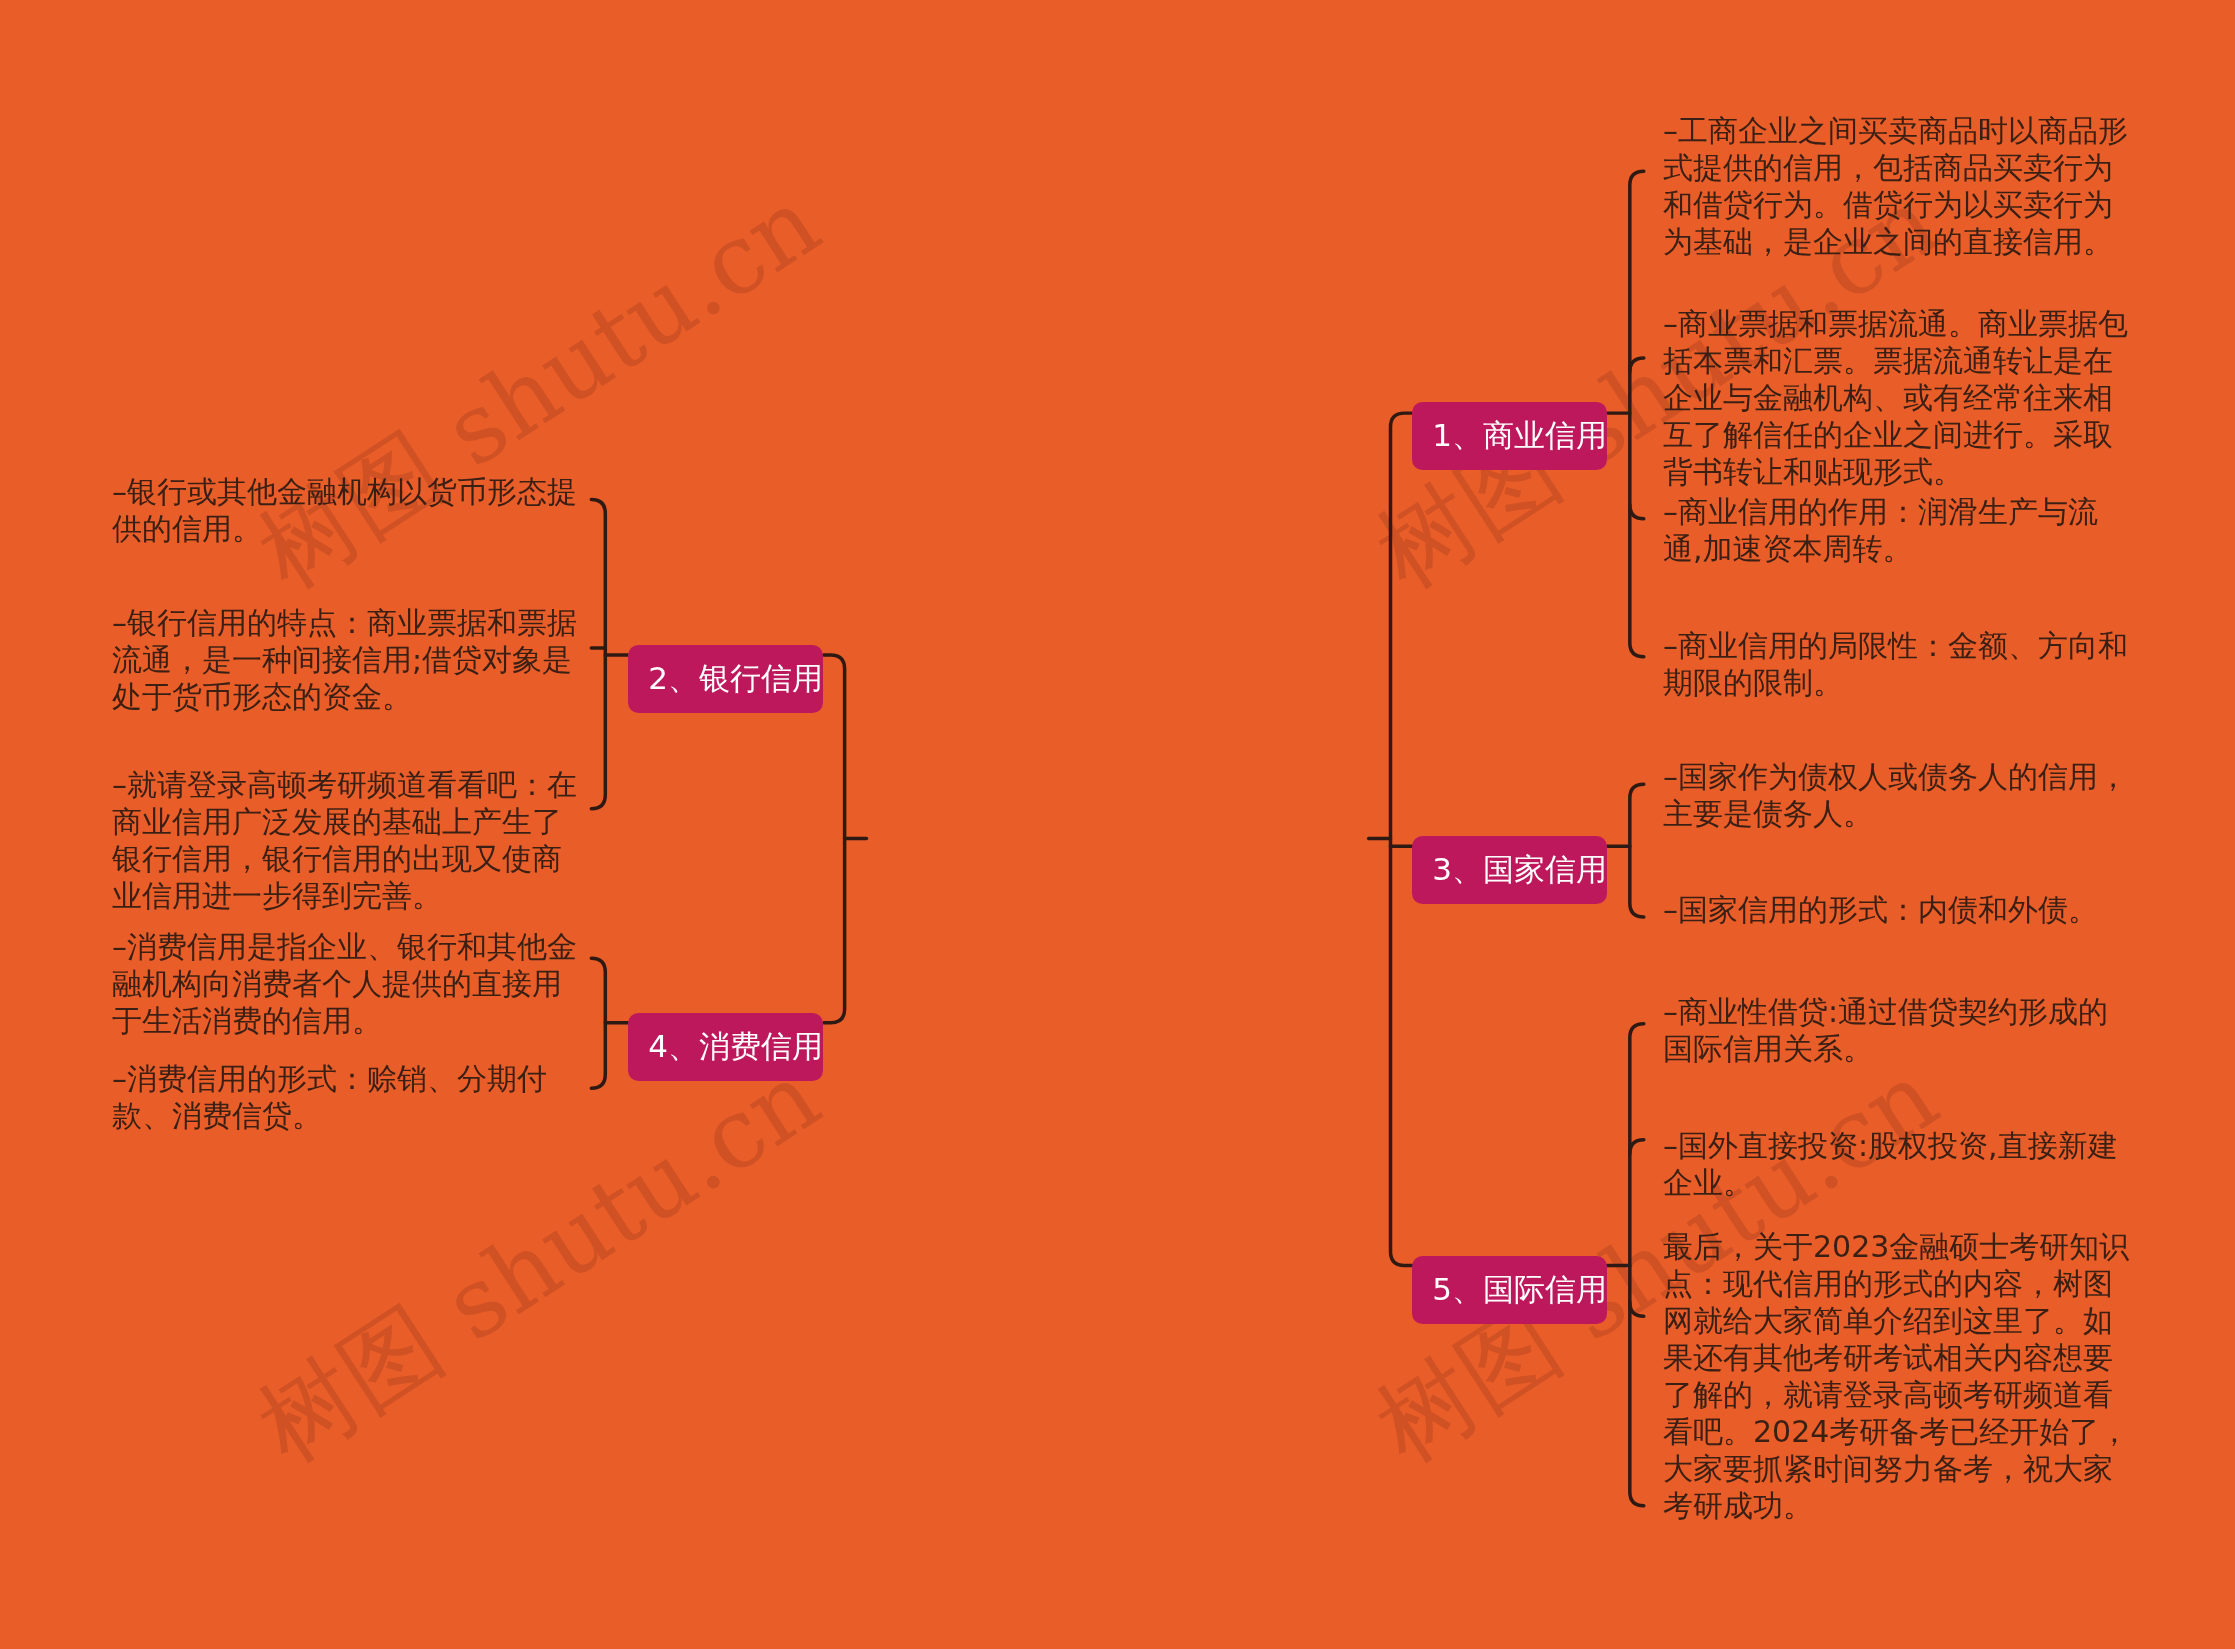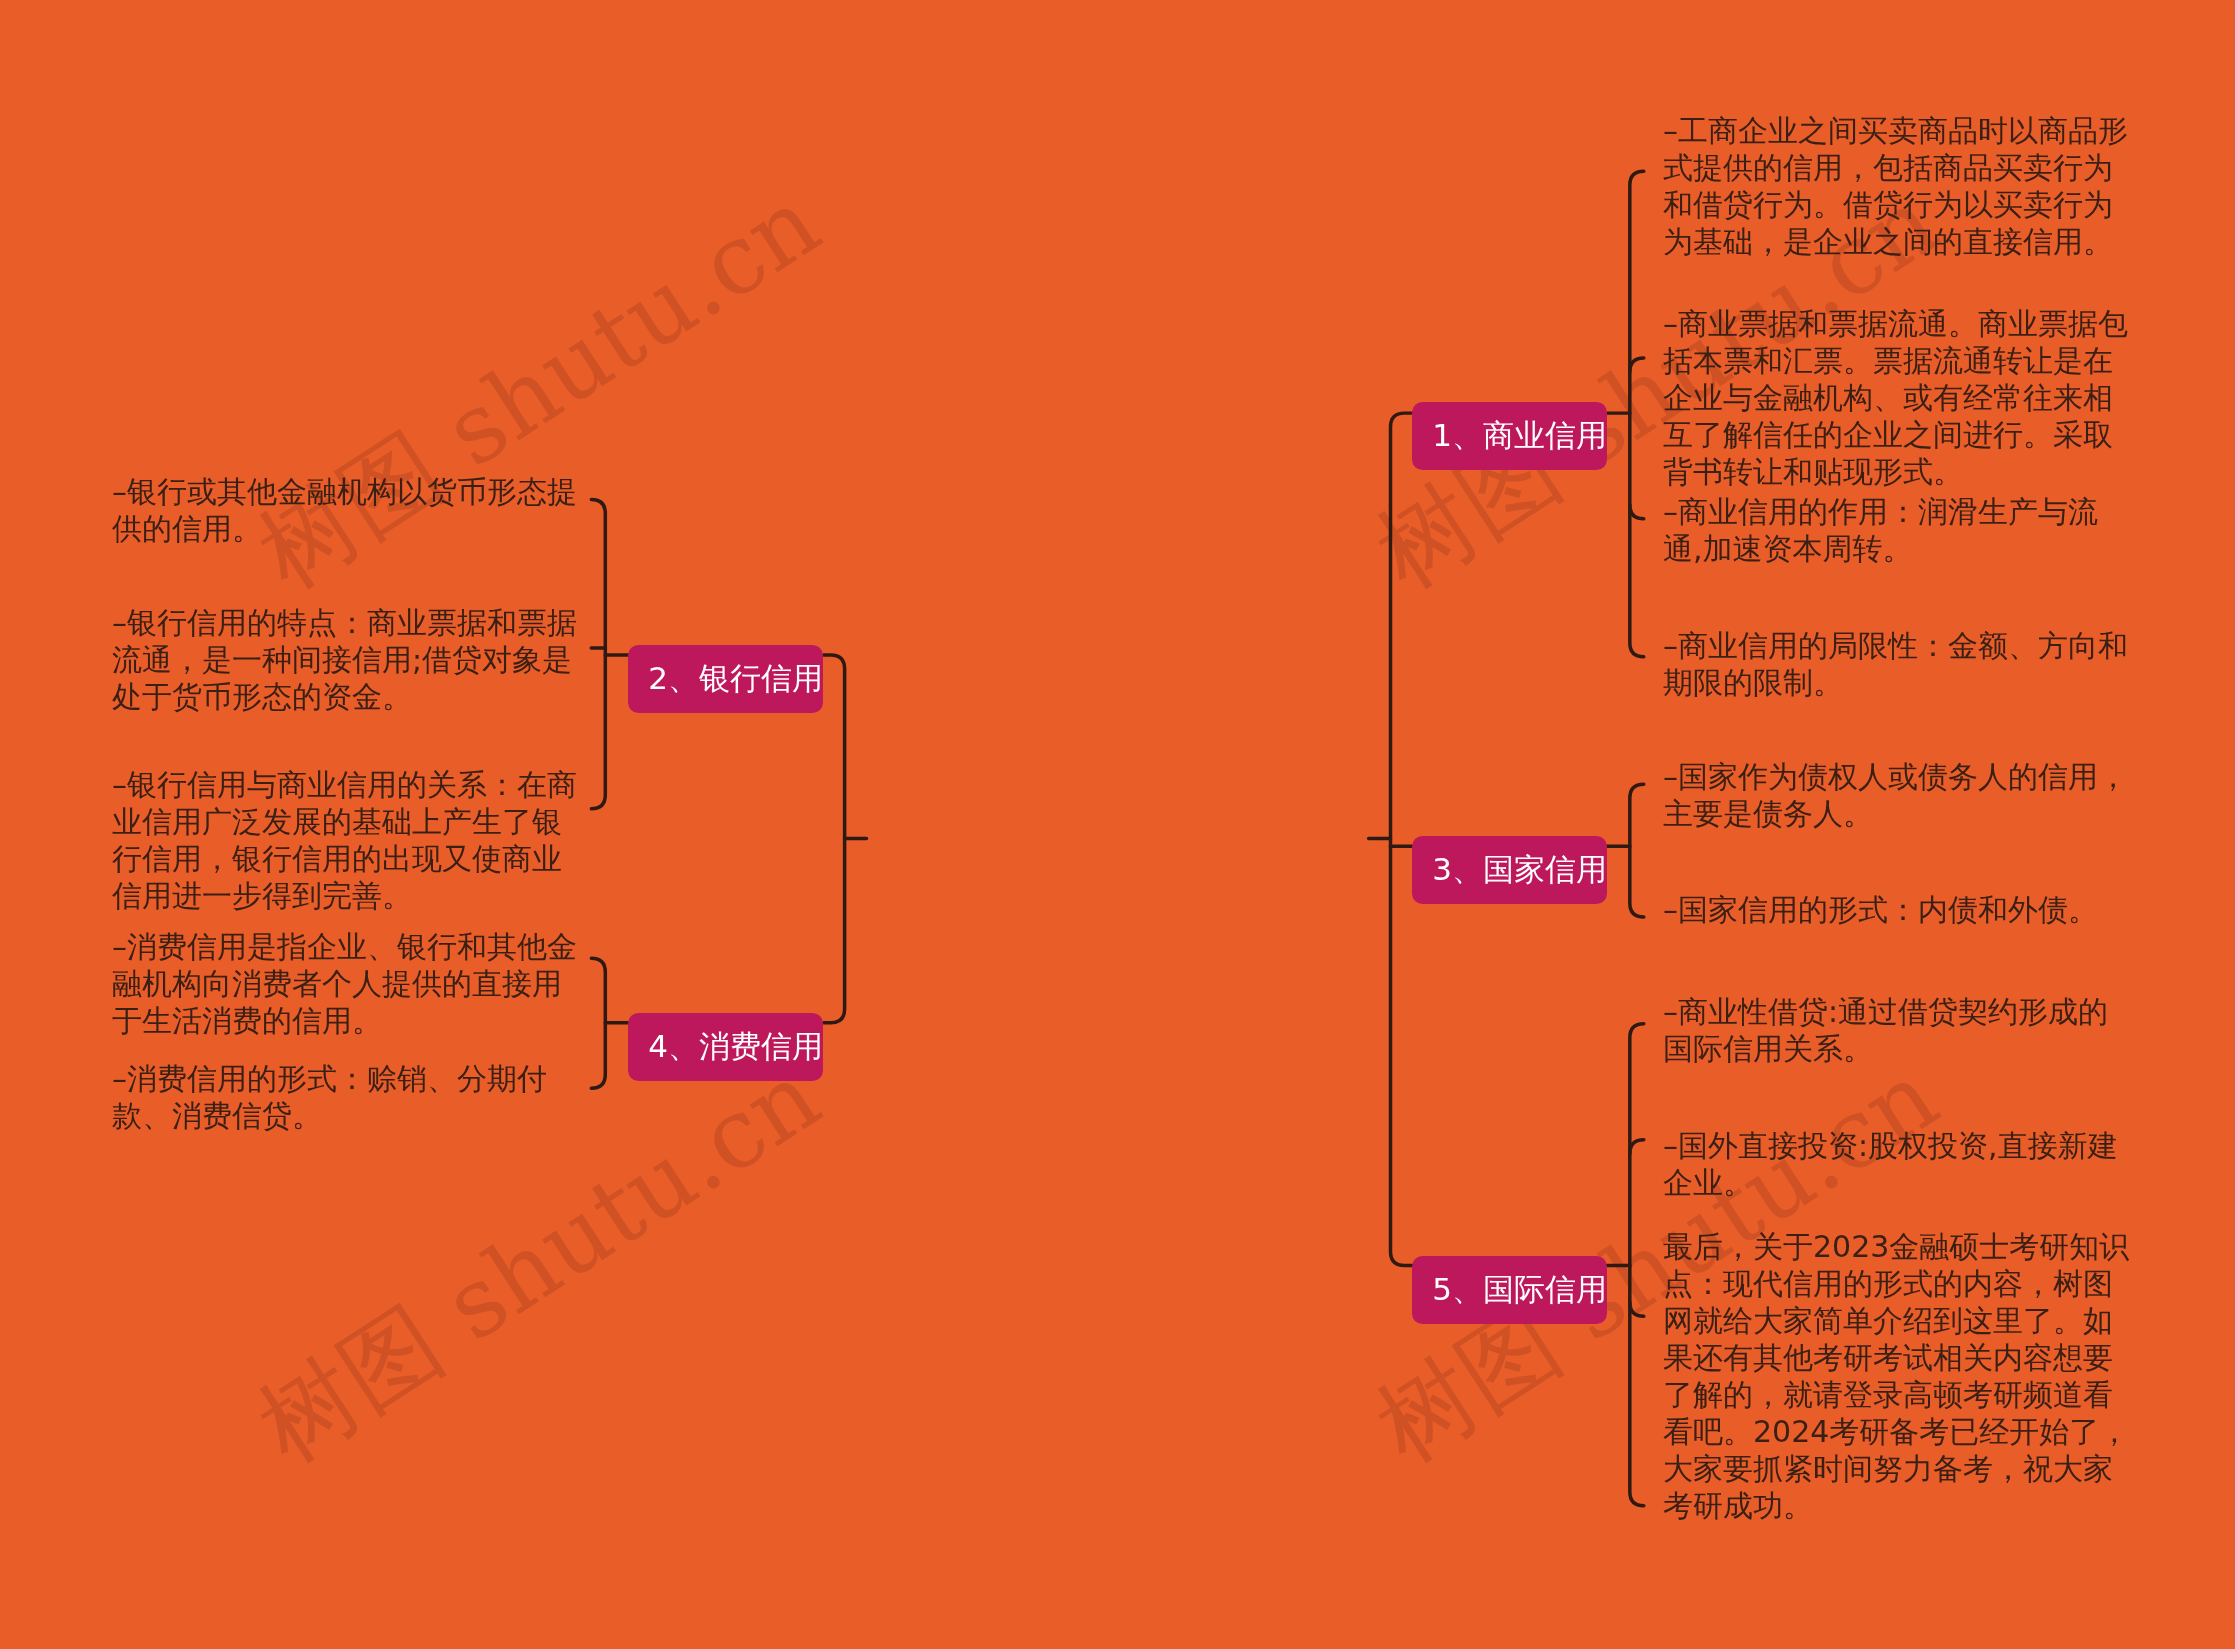--- a/index.html
+++ b/index.html
@@ -84,19 +84,19 @@
 
   <div class="leaf right" style="top:758px;">–国家作为债权人或债务人的信用，主要是债务人。</div>
   <div class="leaf right" style="top:891px;">–国家信用的形式：内债和外债。</div>
 
   <div class="leaf right" style="top:993px;">–商业性借贷:通过借贷契约形成的国际信用关系。</div>
   <div class="leaf right" style="top:1127px;">–国外直接投资:股权投资,直接新建企业。</div>
   <div class="leaf right" style="top:1228px;">最后，关于2023金融硕士考研知识点：现代信用的形式的内容，树图网就给大家简单介绍到这里了。如果还有其他考研考试相关内容想要了解的，就请登录高顿考研频道看看吧。2024考研备考已经开始了，大家要抓紧时间努力备考，祝大家考研成功。</div>
 
   <div class="leaf left" style="top:473px;">–银行或其他金融机构以货币形态提供的信用。</div>
   <div class="leaf left" style="top:604px;">–银行信用的特点：商业票据和票据流通，是一种间接信用;借贷对象是处于货币形态的资金。</div>
-  <div class="leaf left" style="top:766px;">–银行信用与商业信用的关系：在商业信用广泛发展的基础上产生了银行信用，银行信用的出现又使商业信用进一步得到完善。</div>
+  <div class="leaf left" style="top:766px;">–就请登录高顿考研频道看看吧：在商业信用广泛发展的基础上产生了银行信用，银行信用的出现又使商业信用进一步得到完善。</div>
 
   <div class="leaf left" style="top:928px;">–消费信用是指企业、银行和其他金融机构向消费者个人提供的直接用于生活消费的信用。</div>
   <div class="leaf left" style="top:1060px;">–消费信用的形式：赊销、分期付款、消费信贷。</div>
 
 </div>
 
 
 </body></html>

